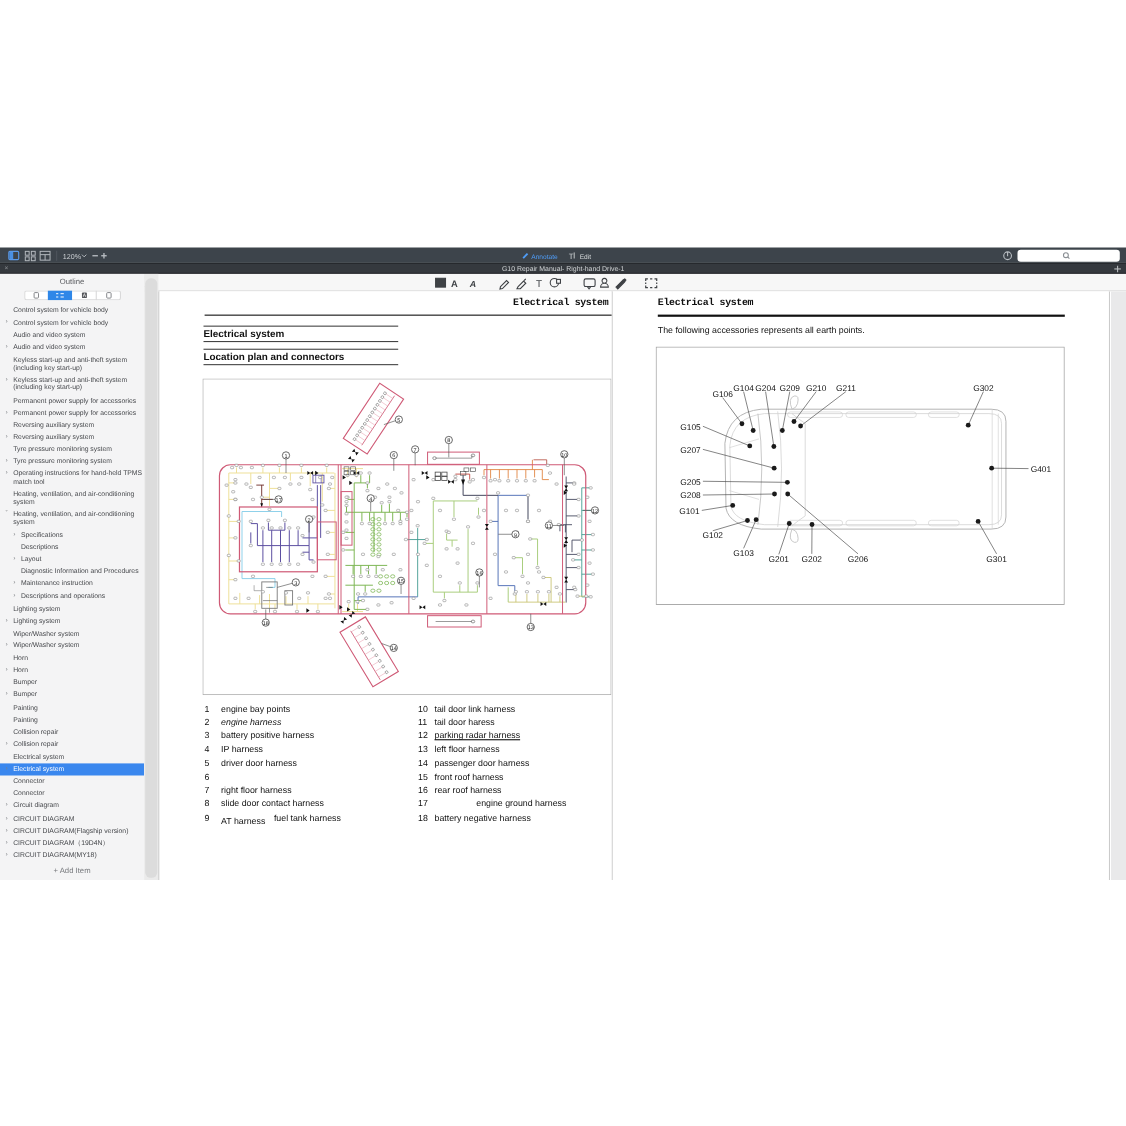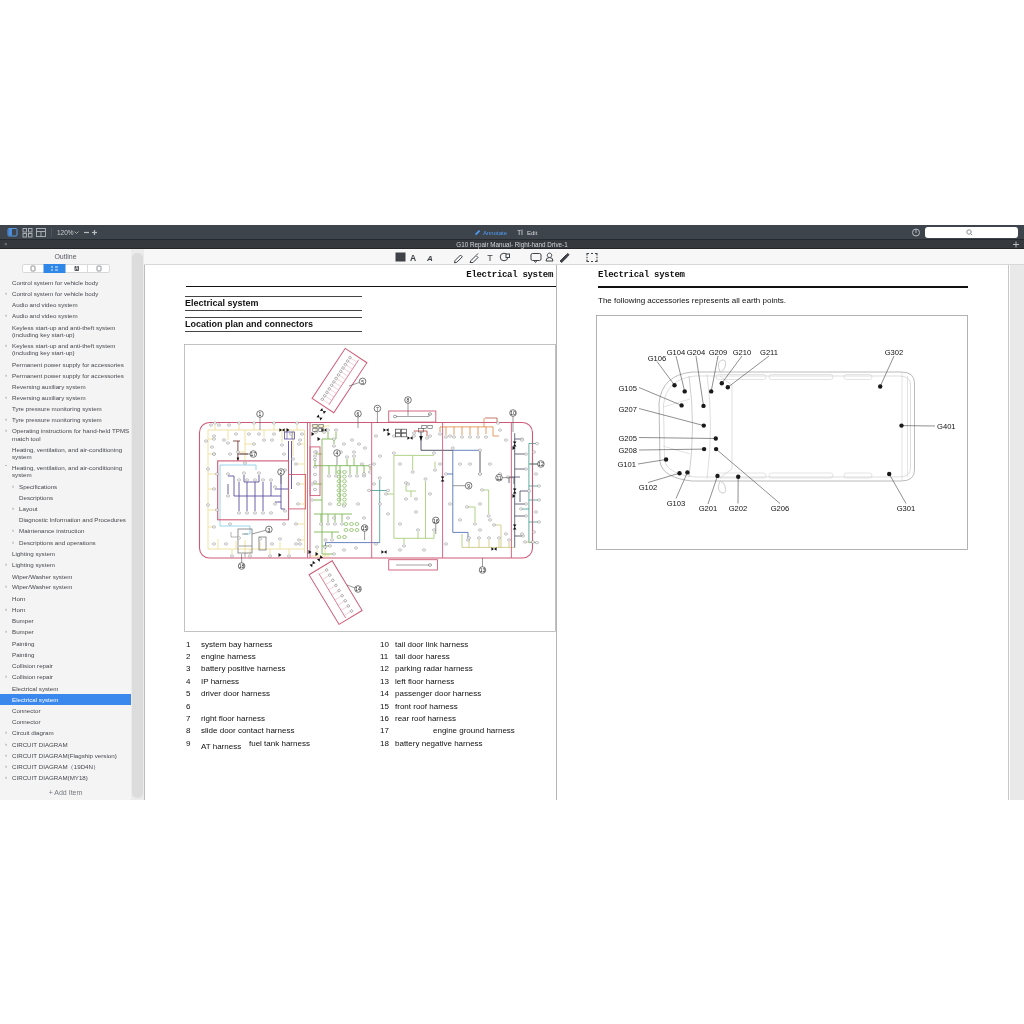--- a/index.html
+++ b/index.html
@@ -643,31 +643,31 @@
 <line x1="356.9" y1="120" x2="346" y2="120" stroke="#555" stroke-width="0.6"></line>
 <circle cx="356.9" cy="120" r="3.3" fill="#fff" stroke="#555" stroke-width="0.8"></circle>
 <text x="356.9" y="122.1" font-size="5" fill="#222" text-anchor="middle" font-family="Liberation Sans,sans-serif">12</text>
 <line x1="298.5" y1="226" x2="298.5" y2="214" stroke="#555" stroke-width="0.6"></line>
 <circle cx="298.5" cy="226" r="3.3" fill="#fff" stroke="#555" stroke-width="0.8"></circle>
 <text x="298.5" y="228.1" font-size="5" fill="#222" text-anchor="middle" font-family="Liberation Sans,sans-serif">13</text>
 </svg>
 
   <div id="legend">
   <div class="abs" style="left:41px;top:374.5px;font-size:8px;color:#111;">1</div>
-  <div class="abs" style="left:56px;top:374.5px;font-size:8px;color:#111;">system bay harness</div>
+  <div class="abs" style="left:56px;top:374.5px;font-size:8px;color:#111;">engine bay points</div>
   <div class="abs" style="left:235px;top:374.5px;font-size:8px;color:#111;">10</div>
   <div class="abs" style="left:250px;top:374.5px;font-size:8px;color:#111;">tail door link harness</div>
   <div class="abs" style="left:41px;top:386.9px;font-size:8px;color:#111;">2</div>
-  <div class="abs" style="left:56px;top:386.9px;font-size:8px;color:#111;">engine harness</div>
+  <div class="abs" style="left:56px;top:386.9px;font-size:8px;color:#111;font-style:italic;">engine harness</div>
   <div class="abs" style="left:235px;top:386.9px;font-size:8px;color:#111;">11</div>
   <div class="abs" style="left:250px;top:386.9px;font-size:8px;color:#111;">tail door haress</div>
   <div class="abs" style="left:41px;top:399.3px;font-size:8px;color:#111;">3</div>
   <div class="abs" style="left:56px;top:399.3px;font-size:8px;color:#111;">battery positive harness</div>
   <div class="abs" style="left:235px;top:399.3px;font-size:8px;color:#111;">12</div>
-  <div class="abs" style="left:250px;top:399.3px;font-size:8px;color:#111;">parking radar harness</div>
+  <div class="abs" style="left:250px;top:399.3px;font-size:8px;color:#111;text-decoration:underline;">parking radar harness</div>
   <div class="abs" style="left:41px;top:411.7px;font-size:8px;color:#111;">4</div>
   <div class="abs" style="left:56px;top:411.7px;font-size:8px;color:#111;">IP harness</div>
   <div class="abs" style="left:235px;top:411.7px;font-size:8px;color:#111;">13</div>
   <div class="abs" style="left:250px;top:411.7px;font-size:8px;color:#111;">left floor harness</div>
   <div class="abs" style="left:41px;top:424.1px;font-size:8px;color:#111;">5</div>
   <div class="abs" style="left:56px;top:424.1px;font-size:8px;color:#111;">driver door harness</div>
   <div class="abs" style="left:235px;top:424.1px;font-size:8px;color:#111;">14</div>
   <div class="abs" style="left:250px;top:424.1px;font-size:8px;color:#111;">passenger door harness</div>
   <div class="abs" style="left:41px;top:436.5px;font-size:8px;color:#111;">6</div>
   <div class="abs" style="left:56px;top:436.5px;font-size:8px;color:#111;margin-top:40px;">AT harness</div>

